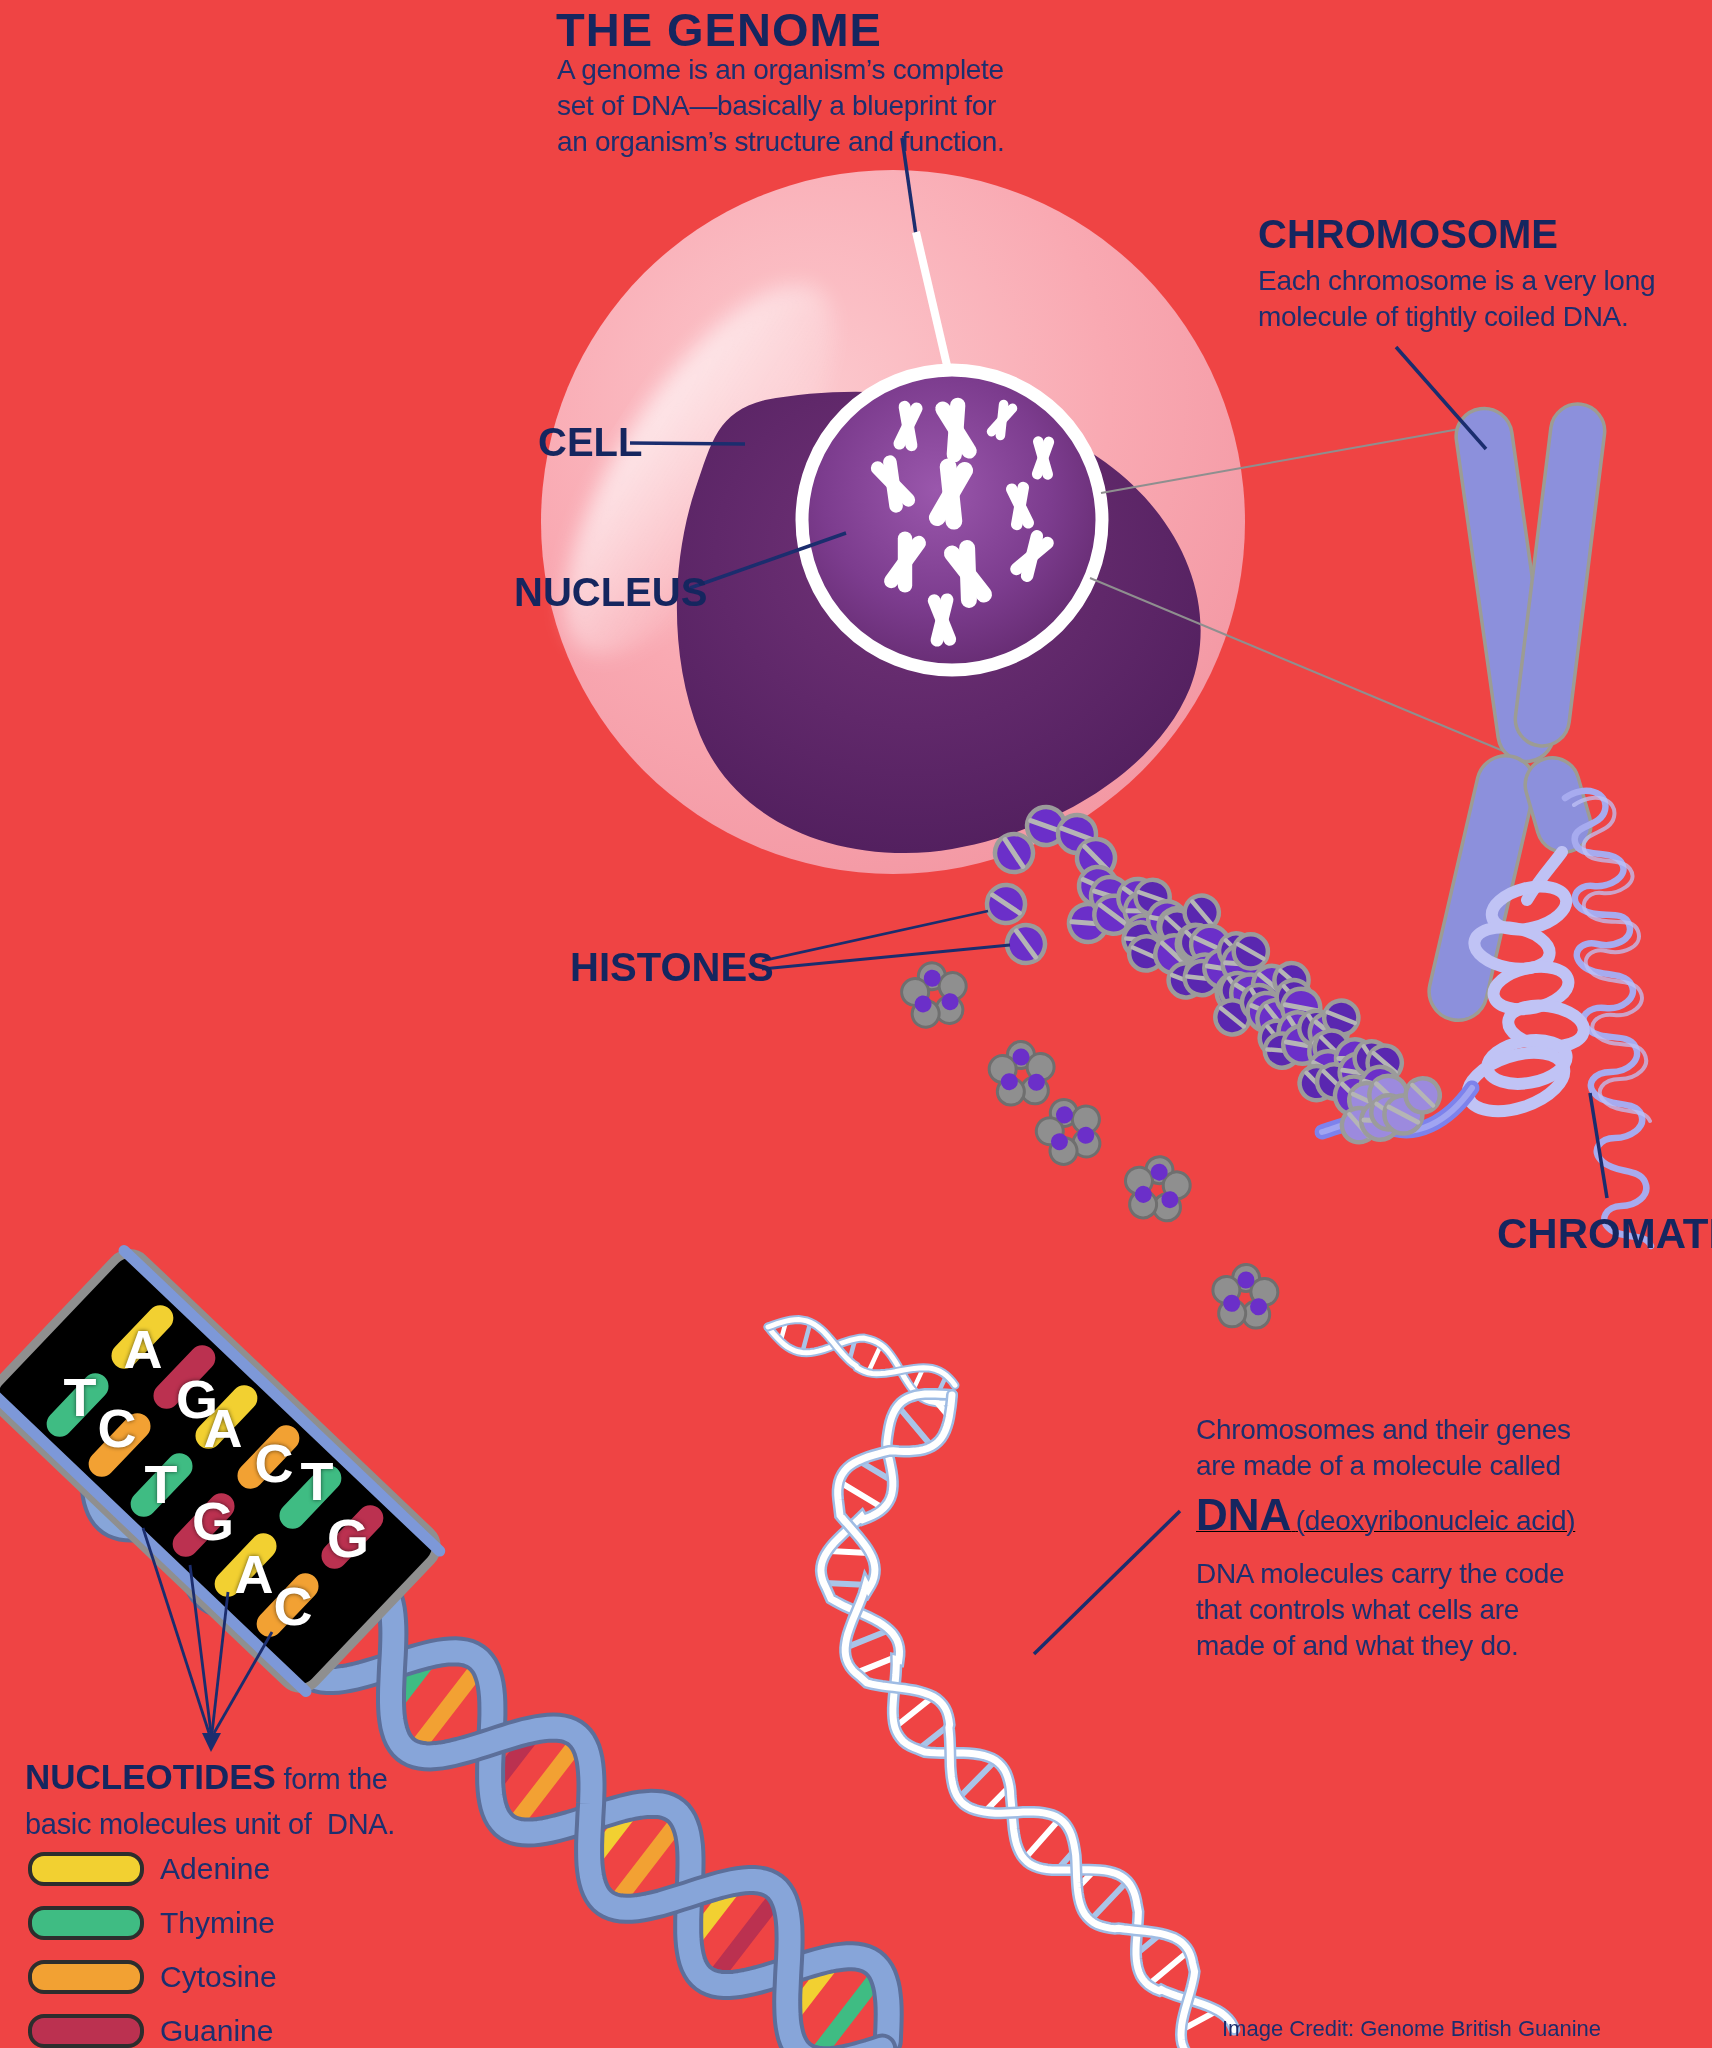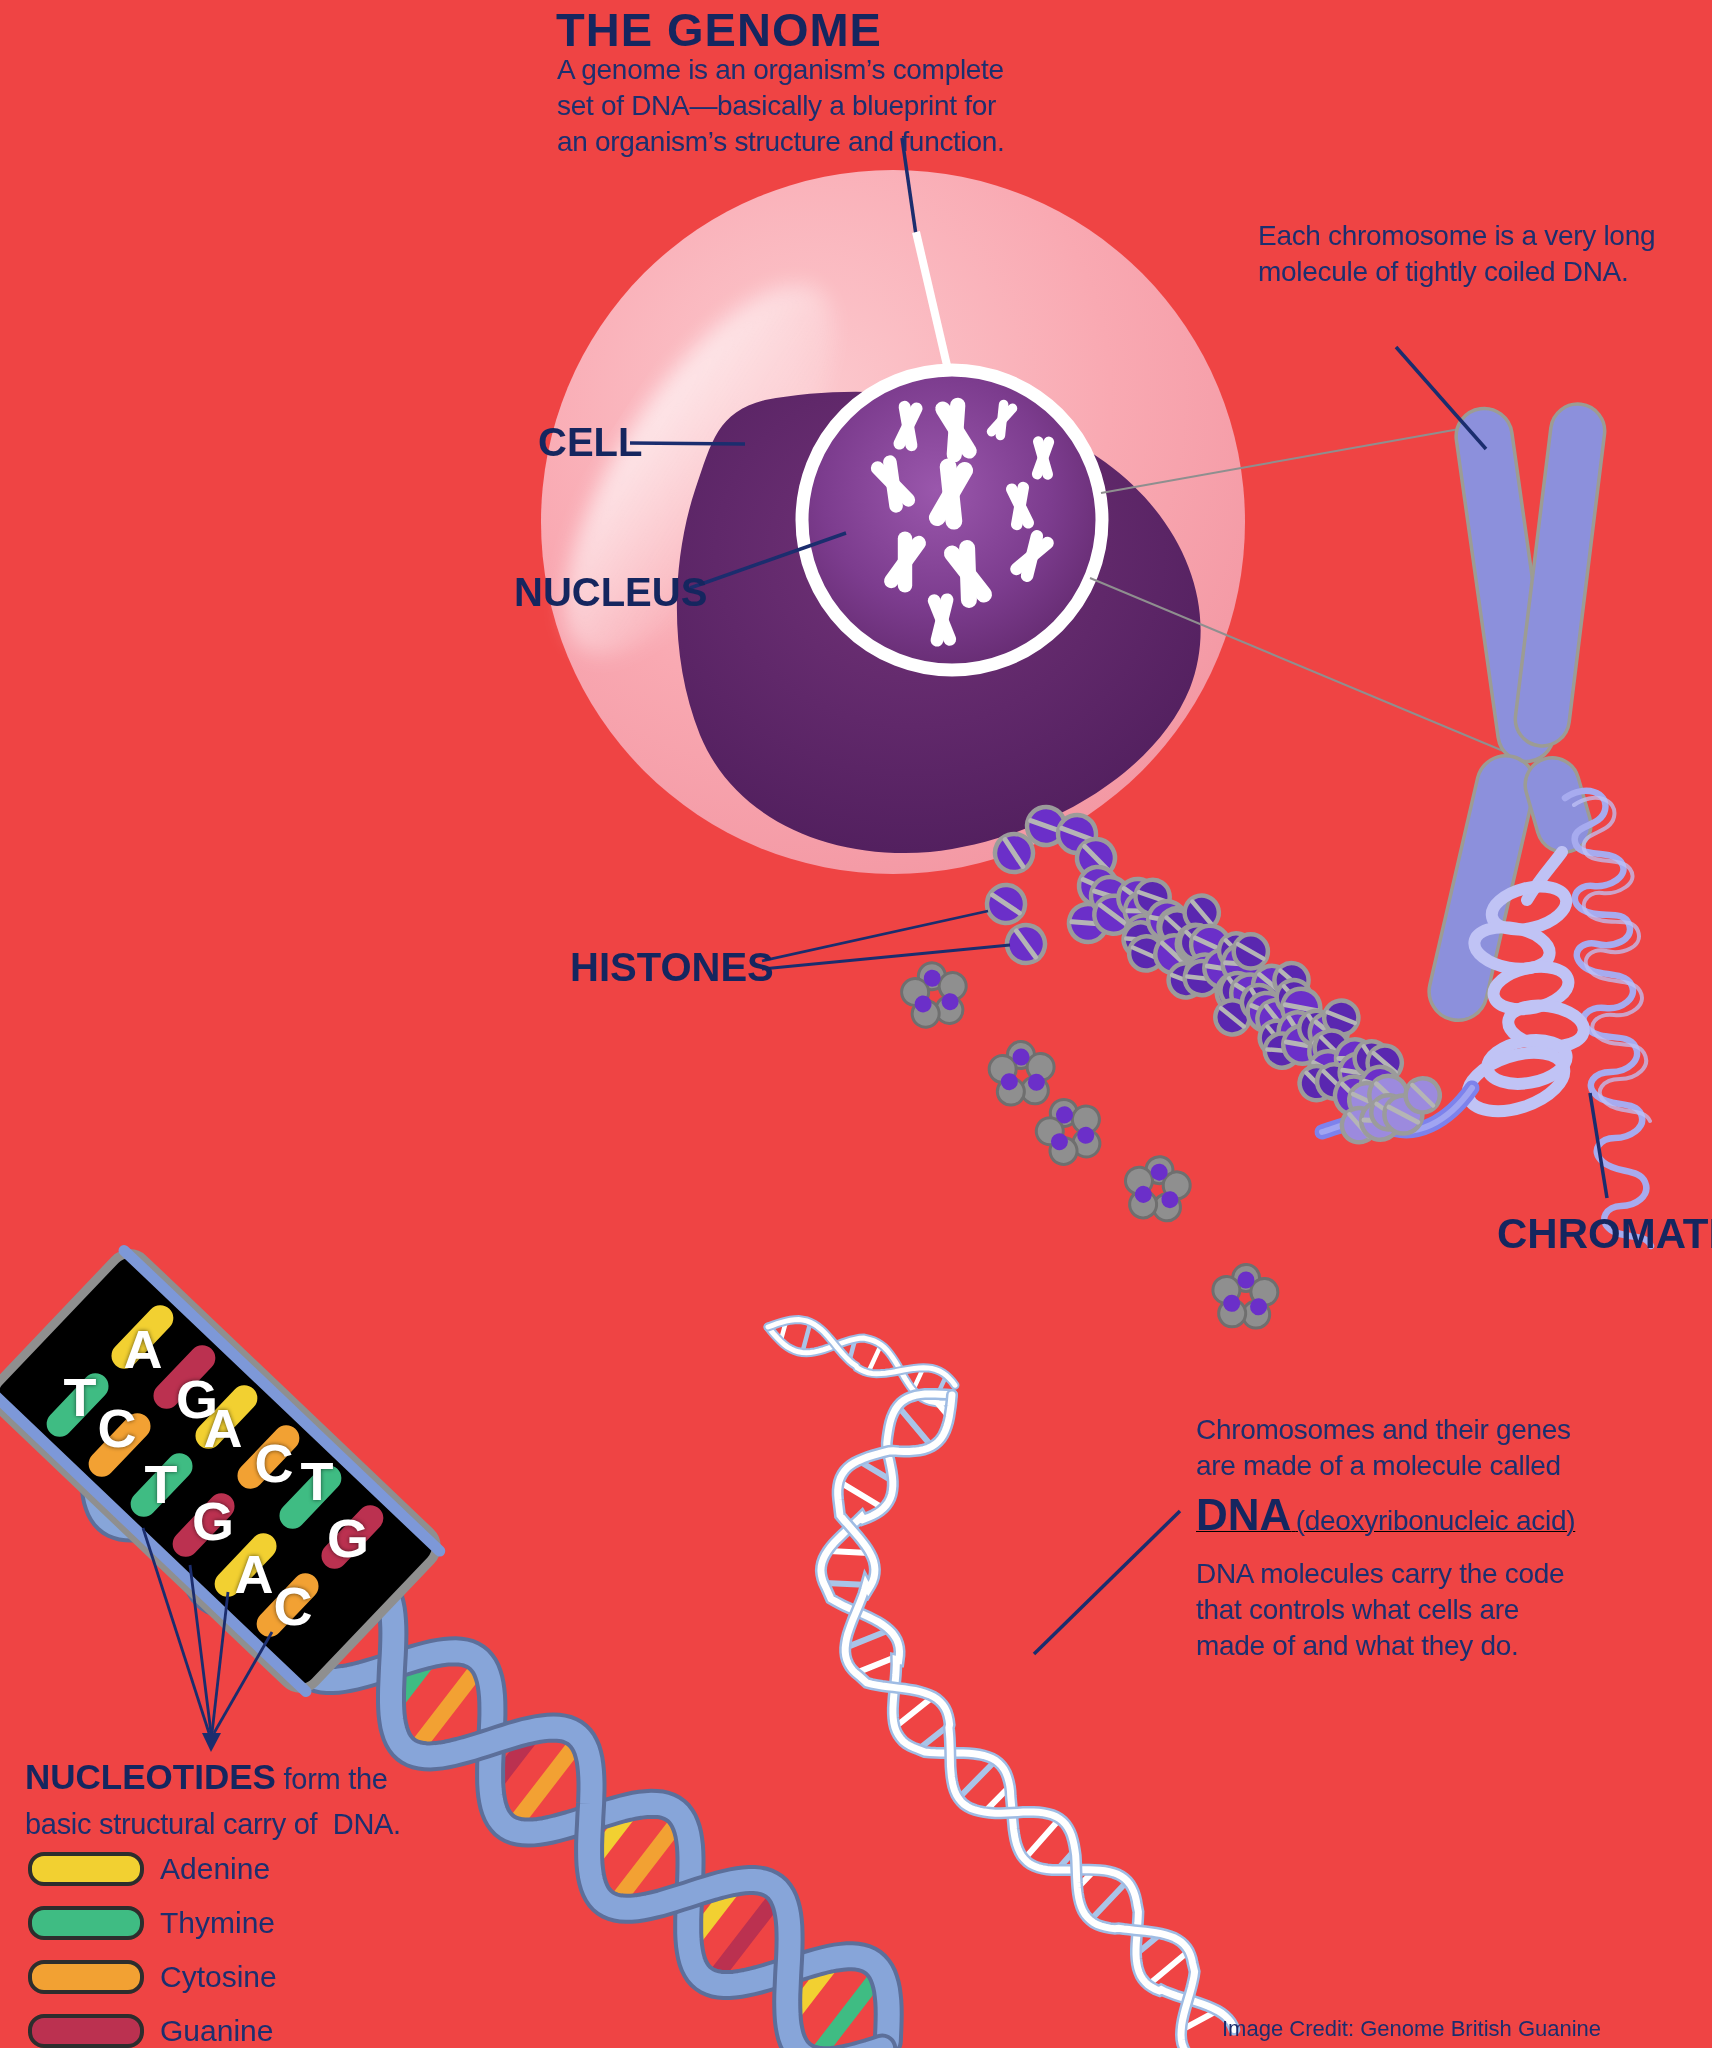--- a/index.html
+++ b/index.html
@@ -548,20 +548,21 @@
   <div>set of DNA—basically a blueprint for</div>
   <div>an organism’s structure and function.</div>
 </div>
 
 <div class="abs h2" style="left:538px;top:420px;font-size:40px;">CELL</div>
 <div class="abs h2" style="left:514px;top:570px;font-size:40px;">NUCLEUS</div>
 <div class="abs h2" style="left:570px;top:945px;font-size:40px;">HISTONES</div>
 <div class="abs h2" style="left:1497px;top:1210px;font-size:42px;">CHROMATIN</div>
 
 <div class="abs" style="left:1258px;top:212px;">
+  <div class="h2" style="font-size:40px;">CHROMOSOME</div>
   <div class="para" style="margin-top:6px;">
     <div>Each chromosome is a very long</div>
     <div>molecule of tightly coiled DNA.</div>
   </div>
 </div>
 
 <div class="abs" style="left:1196px;top:1412px;">
   <div class="para">
     <div>Chromosomes and their genes</div>
     <div>are made of a molecule called</div>
@@ -574,21 +575,21 @@
     <div>DNA molecules carry the code</div>
     <div>that controls what cells are</div>
     <div>made of and what they do.</div>
   </div>
 </div>
 
 <div class="abs" style="left:25px;top:1755px;">
   <div style="line-height:44px;">
     <span class="h2" style="font-size:35px;margin-top:40px;">NUCLEOTIDES</span><span class="para" style="font-size:29px;"> form the</span>
   </div>
-  <div class="para pre" style="font-size:29px;">basic structural carry of  DNA.</div>
+  <div class="para pre" style="font-size:29px;">basic molecules unit of  DNA.</div>
 </div>
 
 <div class="abs legend-row" style="top:1852px;text-align:center;">
   <span class="swatch" style="background: rgb(242, 208, 49);"></span>
   <span class="legend-label">Adenine</span>
 </div>
 <div class="abs legend-row" style="top:1906px;">
   <span class="swatch" style="background: rgb(63, 188, 131);"></span>
   <span class="legend-label">Thymine</span>
 </div>

